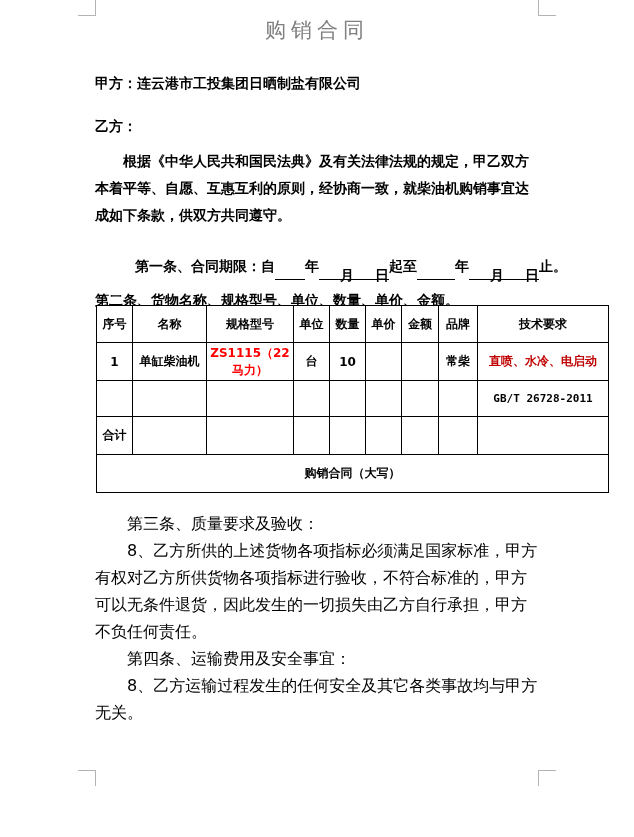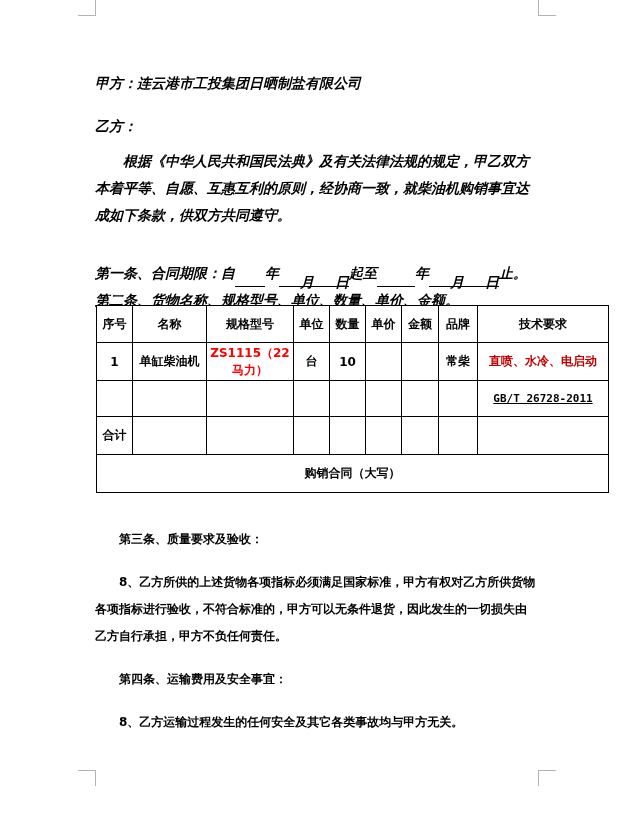--- a/index.html
+++ b/index.html
@@ -22,56 +22,57 @@
   .mark.br{left:538px;top:770px;border-left:1px solid var(--c-mark);border-top:1px solid var(--c-mark);}
 
   .doc-title{
     position:absolute;top:16px;left:0;width:634px;text-align:center;
     font-family:"DejaVu Serif","Liberation Serif",serif;
     font-size:21px;line-height:28px;color:var(--c-title);
     letter-spacing:5px;font-weight:400;
   }
 
   .content{position:absolute;left:95px;top:0;width:443px;font-size:14px;font-weight:bold;line-height:27px;}
-  .abs{position:absolute;left:0;width:443px;font-style:italic;}
+  .abs{position:absolute;left:0;width:443px;}
   .party-a{top:70px;}
   .party-b{top:113px;}
   .preamble{top:148px;text-indent:2em;}
-  .clause1{top:260px;white-space:nowrap;}
+  .clause1{top:253px;white-space:nowrap;margin-left:40px;}
   .clause2{top:275px;margin-top:12px;}
   .blank{display:inline-block;border-bottom:1px solid #000;height:18px;vertical-align:bottom;text-align:center;}
   .blank.empty-a{width:30px;}
   .blank.empty-b{width:38px;}
 
   
   .goods-table-wrap{position:absolute;left:96px;top:305px;border-radius:31px;}
   table{border-collapse:collapse;table-layout:fixed;width:512px;background:#fff;}
   td,th{border:1px solid var(--c-border);font-size:12px;font-weight:bold;text-align:center;vertical-align:middle;padding:1px 2px;overflow:hidden;}
   tr.hdr{height:37px;}
   tr.r1{height:38px;}
-  tr.r2{height:36px;text-decoration:underline;}
+  tr.r2{height:36px;}
   tr.r3{height:38px;}
   tr.r4{height:38px;}
   td.spec-red{color:var(--c-spec-red);margin-top:20px;}
   td.tech-red{color:var(--c-tech-red);}
   td.std{font-family:"DejaVu Sans Mono","Liberation Mono",monospace;font-size:11px;font-weight:bold;}
 
   .clauses{position:absolute;left:95px;top:510px;width:443px;}
-  .clauses p{text-indent:2em;font-size:12px;font-weight:bold;line-height:27px;margin-top:16px;}
+  .clauses p{text-indent:2em;font-size:16px;font-weight:normal;line-height:27px;}
 </style>
 </head>
 <body>
 
 <div class="page">
 
   <div class="mark tl"></div>
   <div class="mark tr"></div>
   <div class="mark bl"></div>
   <div class="mark br"></div>
 
+  <div class="doc-title">购销合同</div>
 
   <div class="content">
     <div class="abs party-a">甲方：连云港市工投集团日晒制盐有限公司</div>
     <div class="abs party-b">乙方：</div>
     <div class="abs preamble">根据《中华人民共和国民法典》及有关法律法规的规定，甲乙双方本着平等、自愿、互惠互利的原则，经协商一致，就柴油机购销事宜达成如下条款，供双方共同遵守。</div>
     <div class="abs clause1"><span>第一条、合同期限：自</span><span class="blank empty-a"></span><span>年</span><span class="blank">　月　</span><span class="blank">　日</span><span>起至</span><span class="blank empty-b"></span><span>年</span><span class="blank">　月　</span><span class="blank">　日</span><span>止。</span></div>
     <div class="abs clause2">第二条、货物名称、规格型号、单位、数量、单价、金额。</div>
   </div>
 
   <div class="goods-table-wrap">

